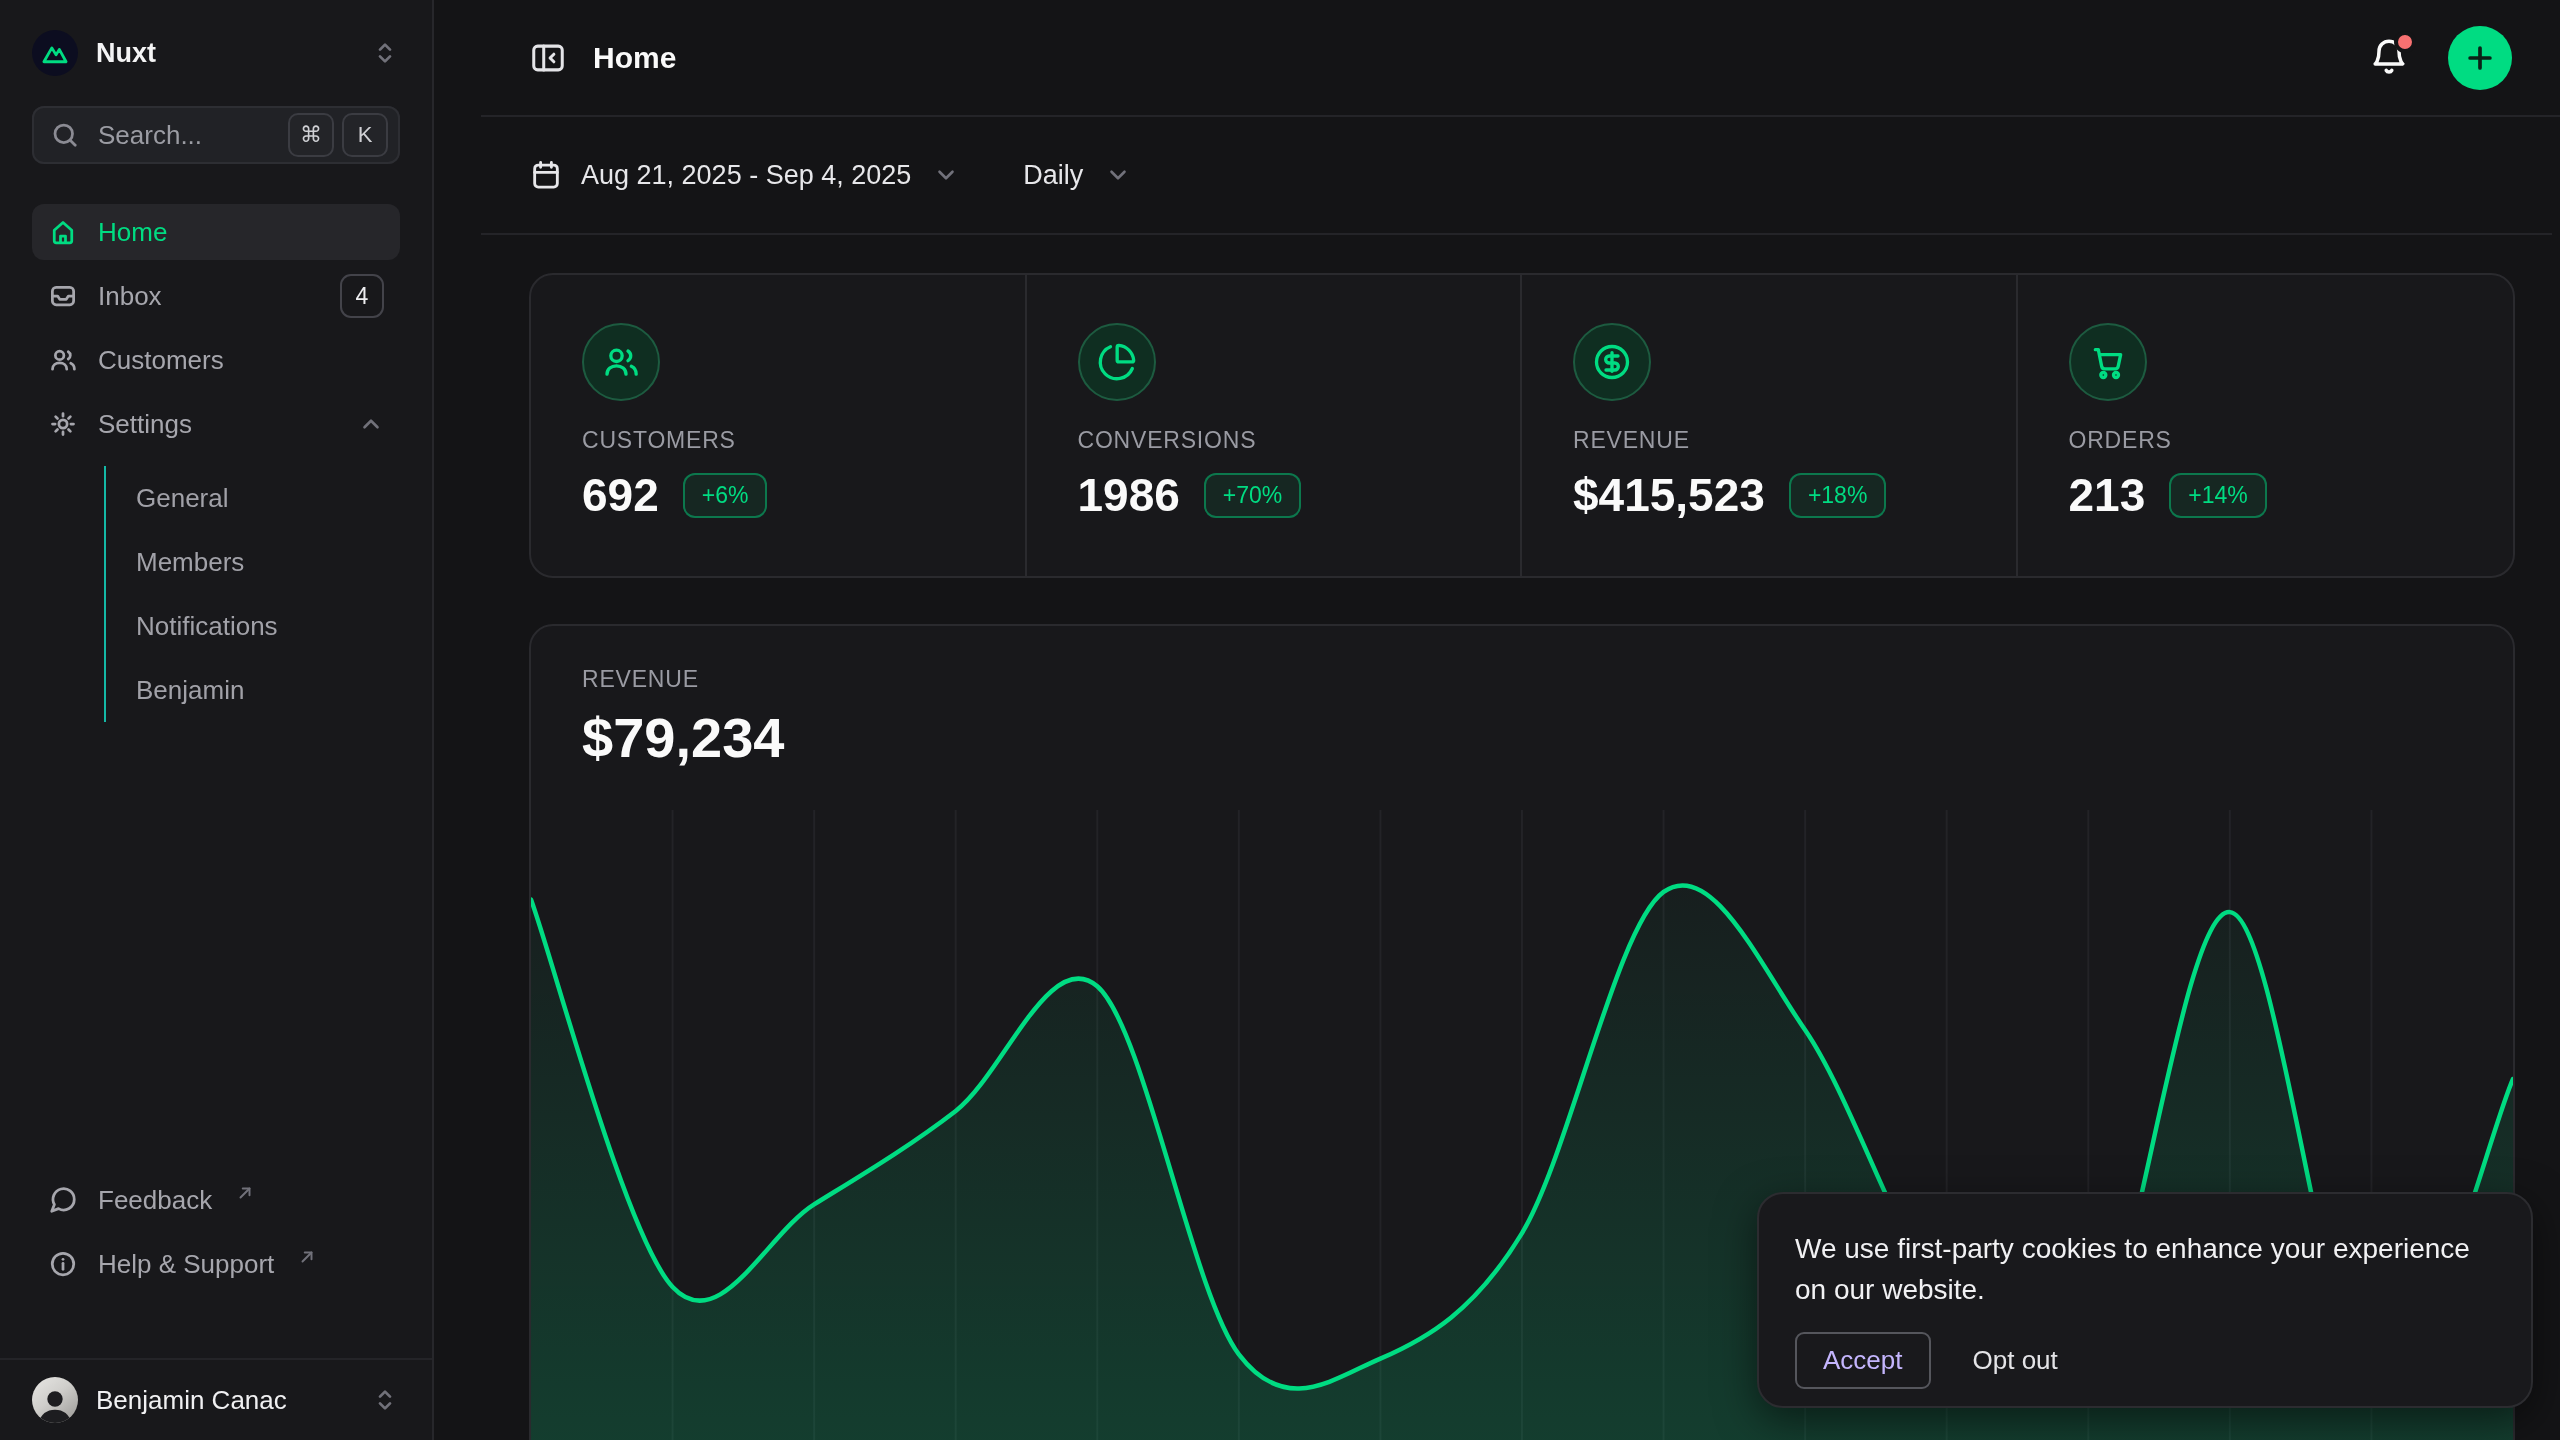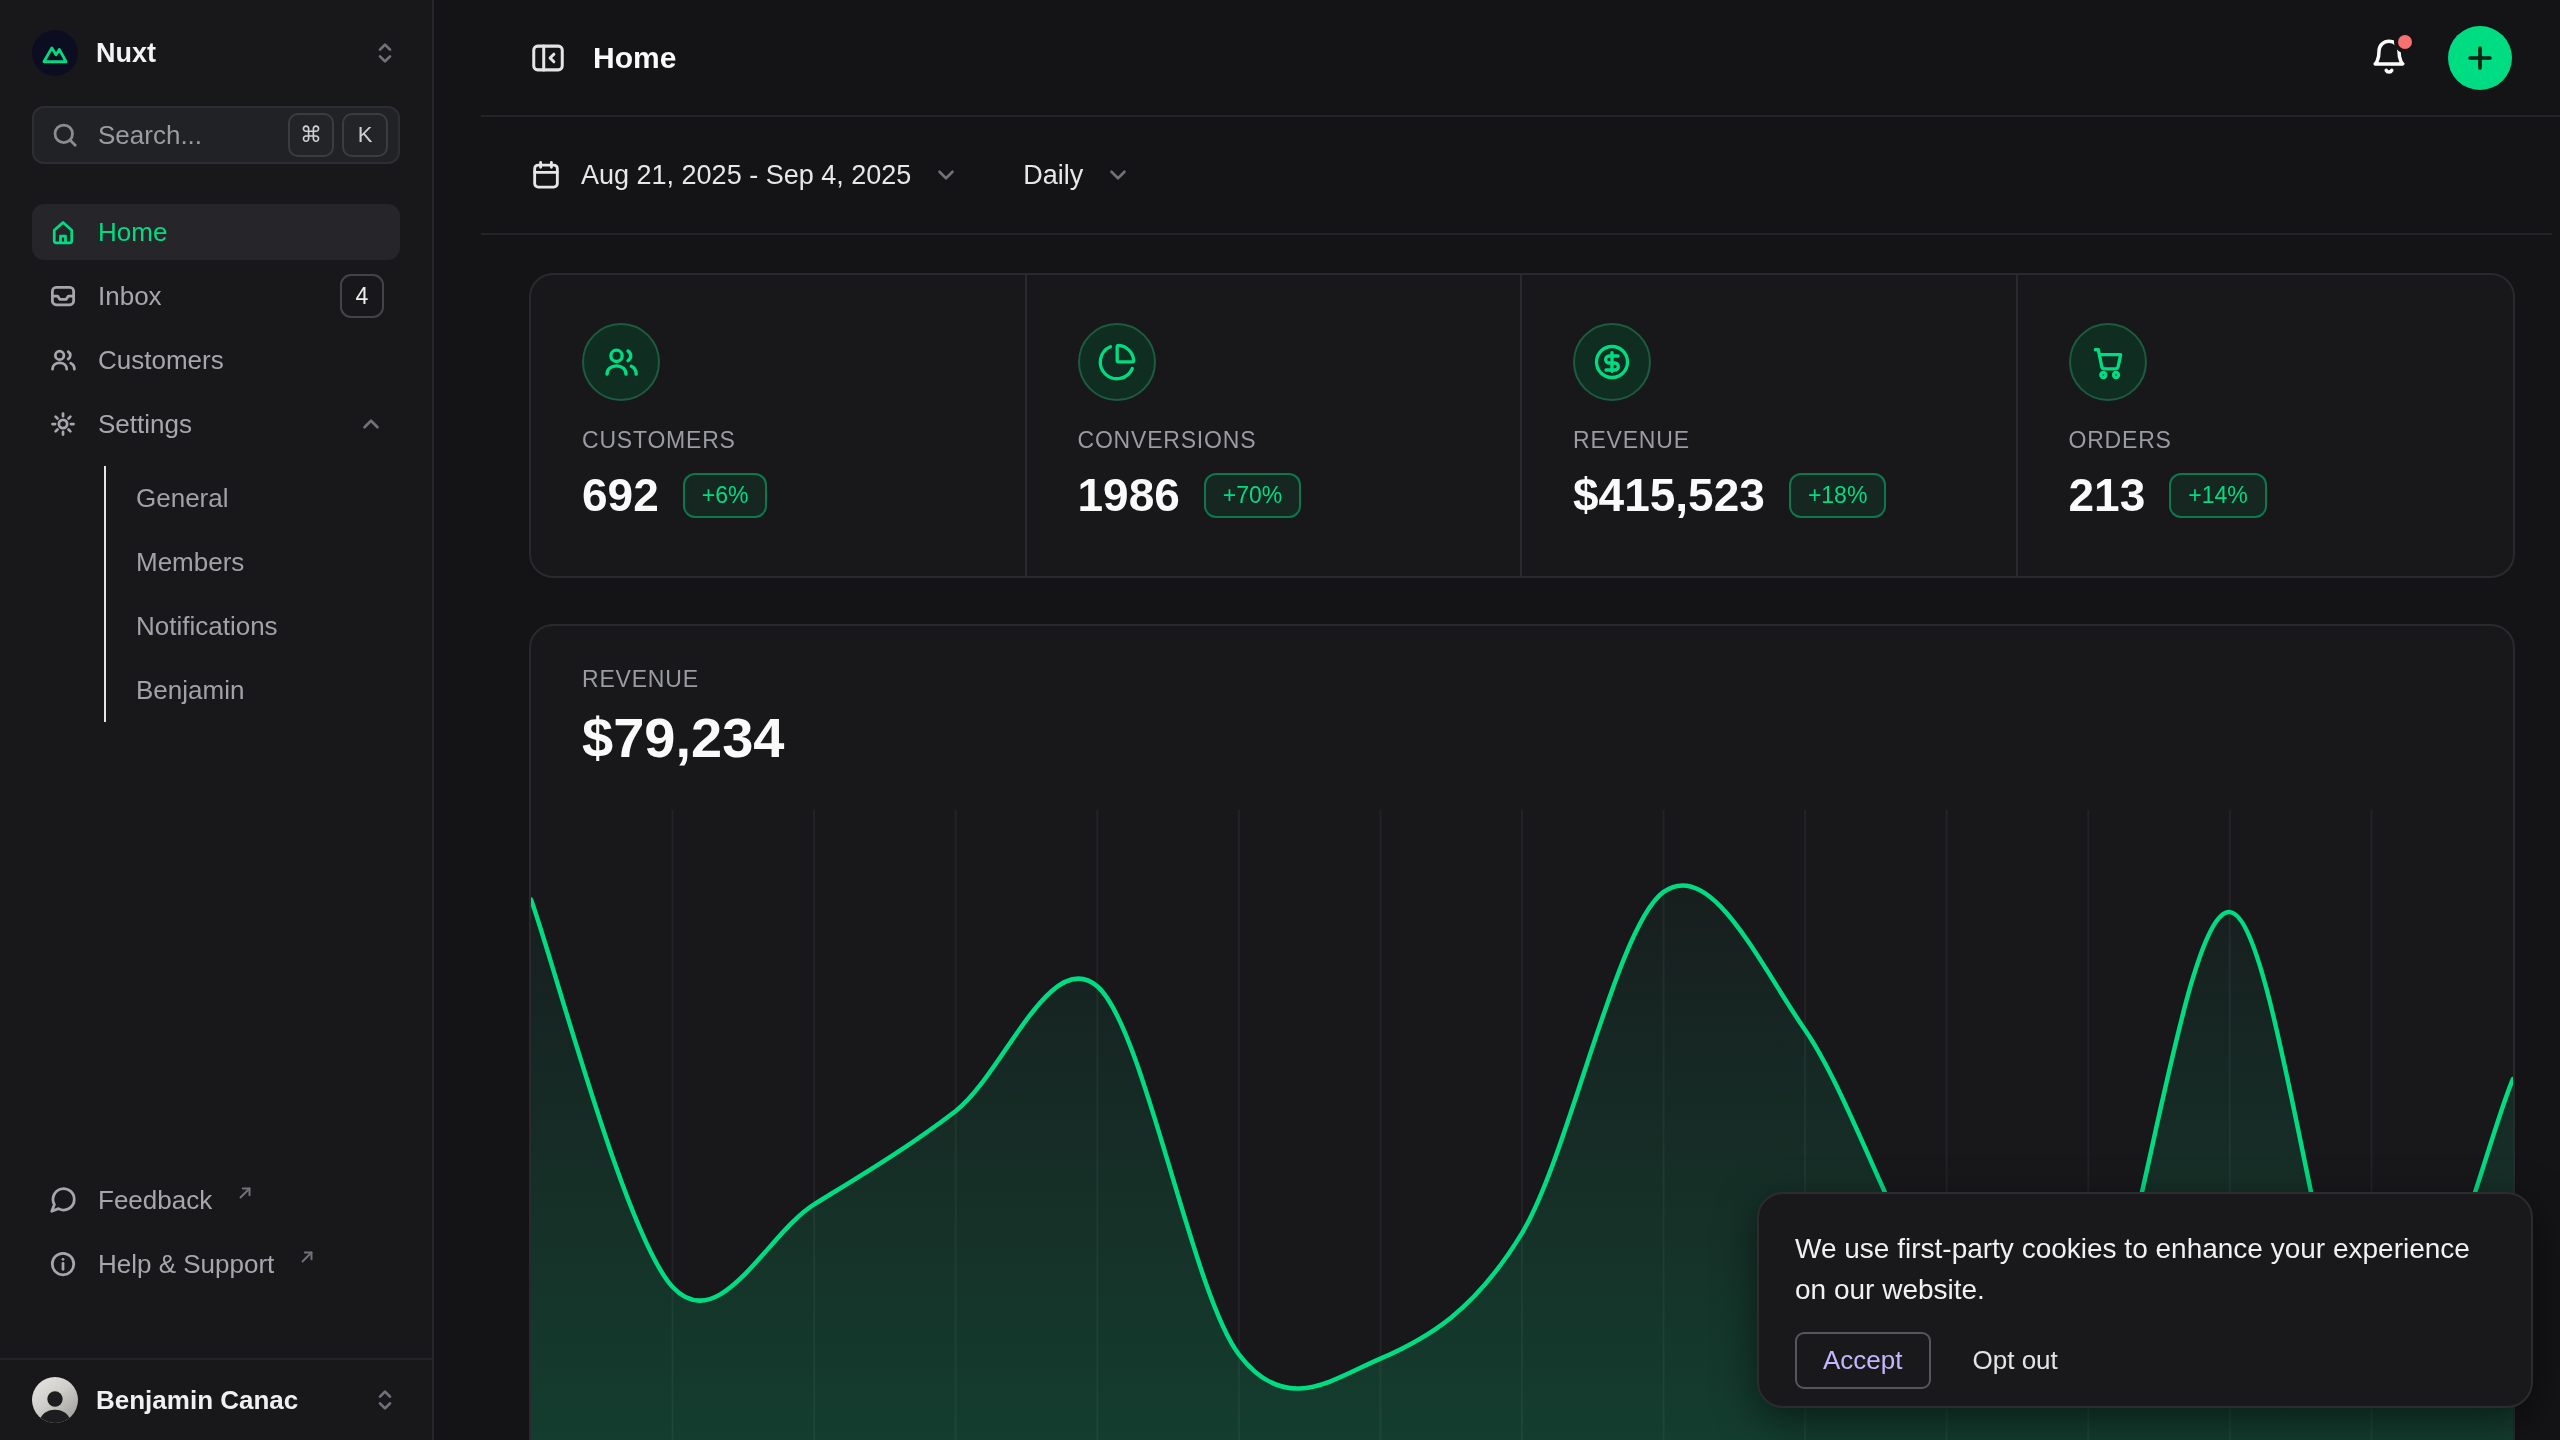--- a/index.html
+++ b/index.html
@@ -21,31 +21,31 @@
   .kbd { min-width:46px; height:44px; padding:0 10px; border-radius:10px; background:#232428; border:2px solid #3b3c42; color:#cfd0d4; font-size:22px; display:flex; align-items:center; justify-content:center; }
   .kbd-group { display:flex; gap:8px; }
 
   .nav { margin:40px 32px 0; display:flex; flex-direction:column; gap:8px; }
   .nav-item { height:56px; border-radius:12px; display:flex; align-items:center; gap:20px; padding:0 16px; font-size:26px; font-weight:500; color:#a6a6ad; cursor:pointer; }
   .nav-item .nav-label { flex:1; }
   .nav-item.active { background:#26262a; color:#00dc82; }
   .nav-item.active .nav-label { color:#00dc82; }
   .count-badge { min-width:44px; height:44px; border-radius:11px; border:2px solid #43434a; color:#ededf0; font-size:23px; display:flex; align-items:center; justify-content:center; }
 
-  .subnav { margin:6px 32px 0 72px; border-left:2px solid #e5e5e5; padding-left:30px; display:flex; flex-direction:column; }
+  .subnav { margin:6px 32px 0 72px; border-left:2px solid #14b8a6; padding-left:30px; display:flex; flex-direction:column; }
   .subnav-item { height:64px; display:flex; align-items:center; font-size:26px; font-weight:500; color:#a1a1a8; cursor:pointer; }
 
   .sidebar-footer { position:absolute; left:32px; right:32px; bottom:148px; display:flex; flex-direction:column; gap:8px; }
   .footer-item { height:56px; border-radius:12px; display:flex; align-items:center; gap:20px; padding:0 16px; font-size:26px; font-weight:500; color:#a6a6ad; cursor:pointer; }
   .ext-arrow { margin-left:4px; margin-top:-14px; }
 
   .user-row { position:absolute; left:0; right:0; bottom:0; height:82px; border-top:2px solid #242428; display:flex; align-items:center; gap:18px; padding:0 32px; cursor:pointer; }
   .avatar { width:46px; height:46px; border-radius:50%; overflow:hidden; background:linear-gradient(140deg,#e8e7e4 0%,#cfcecb 45%,#989794 100%); position:relative; flex:none; }
   .avatar svg { position:absolute; left:0; top:4px; }
-  .user-name { flex:1; font-size:26px; font-weight:700; color:#f0f0f2; }
+  .user-name { flex:1; font-size:26px; font-weight:400; color:#f0f0f2; }
 
   
   .main { position:absolute; left:481px; top:0; right:0; bottom:0; }
   .topbar { position:absolute; left:0; right:0; top:0; height:117px; border-bottom:2px solid #242428; display:flex; align-items:center; padding:0 48px; }
   .topbar-left { display:flex; align-items:center; gap:26px; }
   .page-title { font-size:30px; font-weight:700; color:#fafafa; }
   .topbar-right { margin-left:auto; display:flex; align-items:center; gap:38px; }
   .bell-wrap { position:relative; cursor:pointer; color:#fafafa; }
   .bell-dot { position:absolute; top:-4px; right:-6px; width:22px; height:22px; border-radius:50%; background:#f87171; border:4px solid #141416; }
   .plus-btn { width:64px; height:64px; border-radius:50%; background:#00dc82; display:flex; align-items:center; justify-content:center; color:#0b2217; cursor:pointer; border:none; }

